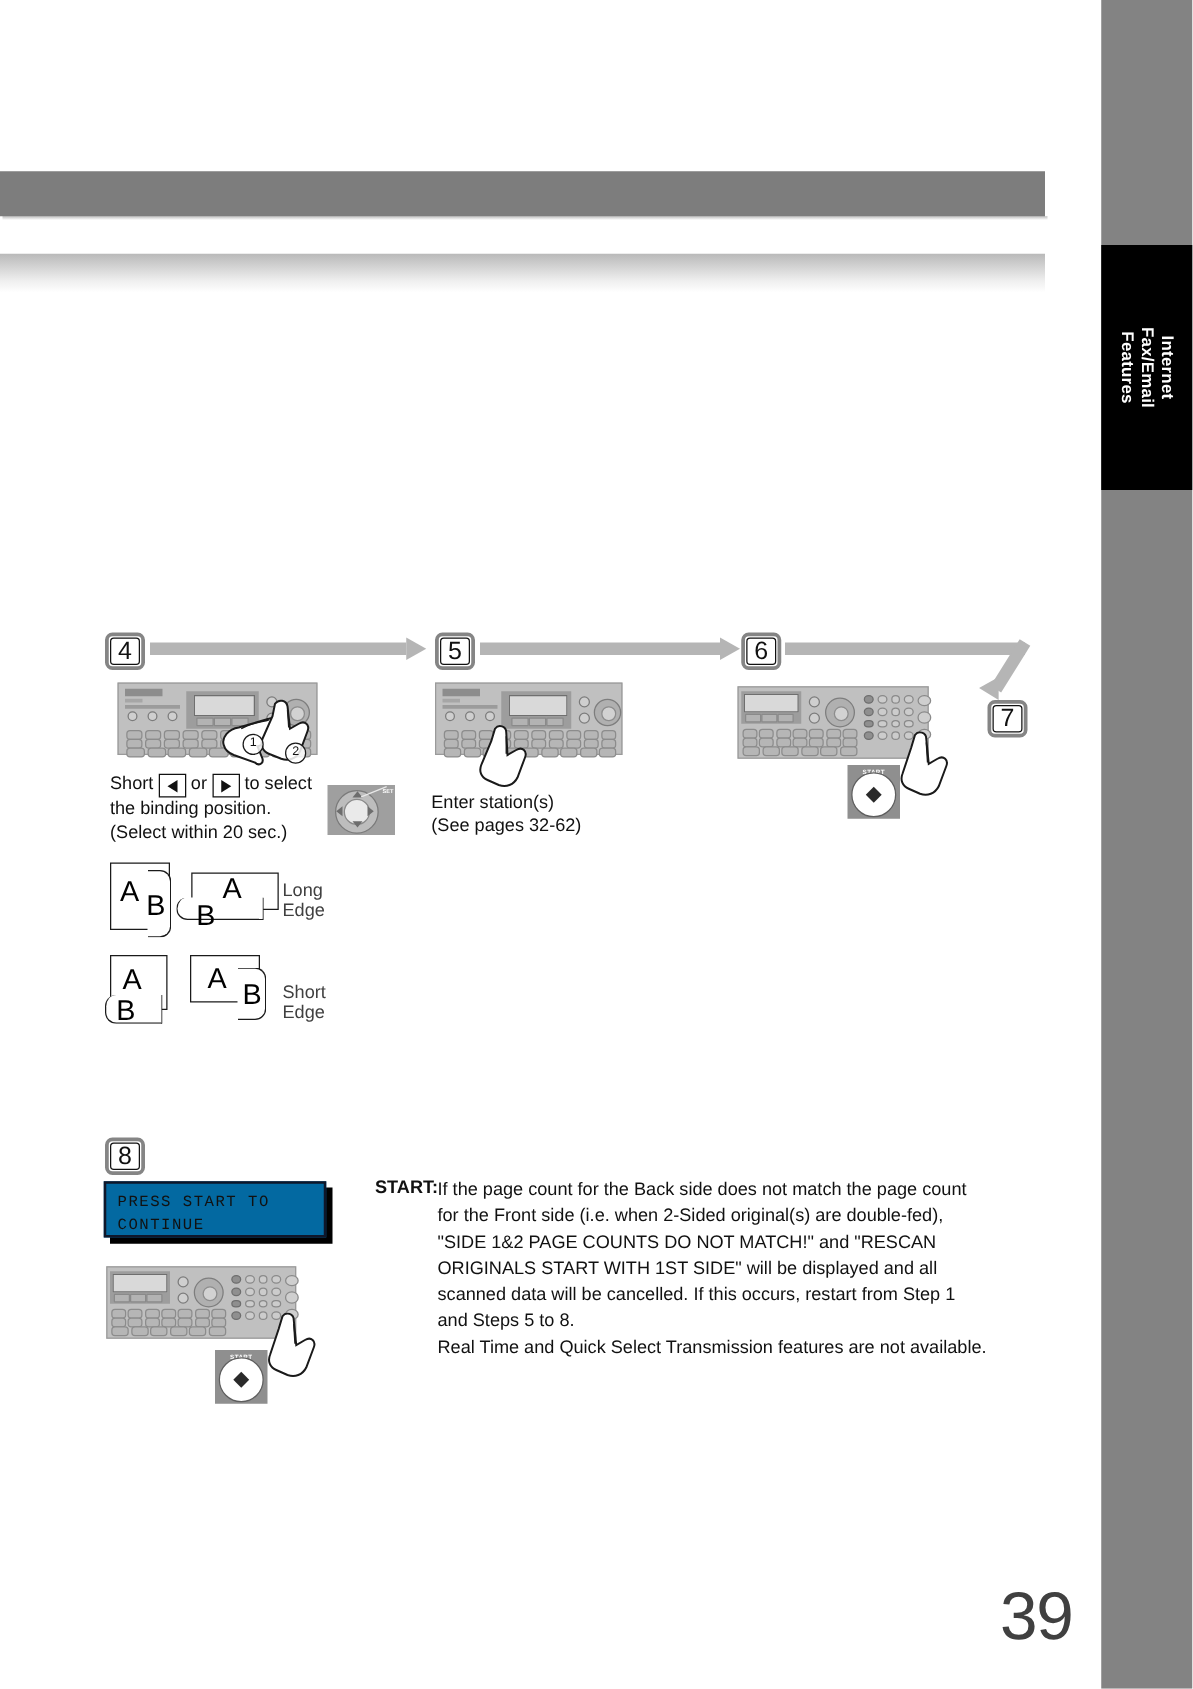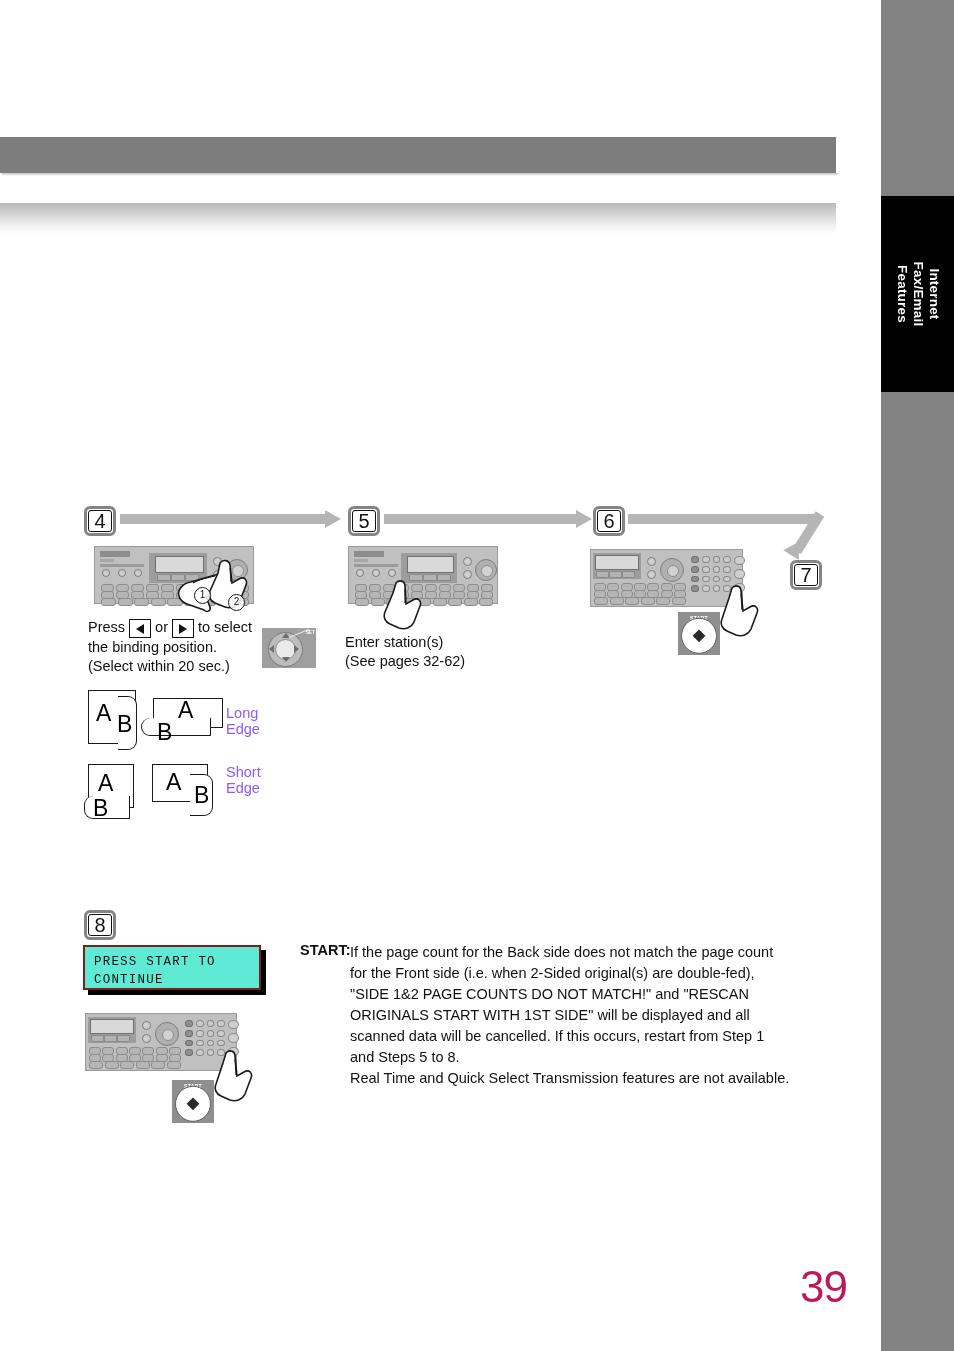--- a/index.html
+++ b/index.html
@@ -56,22 +56,22 @@
   }
   #header-gradient {
     position: absolute;
     left: 0; top: 203px;
     width: 836px; height: 31px;
     background: linear-gradient(to bottom, #b9b9b9 0%, #d4d4d4 35%, #efefef 70%, #ffffff 100%);
   }
   #page-number {
     position: absolute;
     left: 800px; top: 1262px;
-    font-size: 44px;
-    color: #be185d;
+    font-size: 54px;
+    color: #404040;
     letter-spacing: -1px;
   }
 
   
   .step-badge {
     position: absolute;
     width: 32px; height: 30px;
     border: 3px solid #858585;
     border-radius: 6px;
     background: #ffffff;
@@ -373,35 +373,35 @@
   }
   .sheet-letter {
     position: absolute;
     font-size: 23px;
     color: #000000;
     font-family: "Liberation Sans", sans-serif;
   }
   .bind-label {
     position: absolute;
     font-size: 14.5px;
-    color: #8b5cf6;
+    color: #404040;
   }
   .curl {
     position: absolute;
     border: 1.5px solid #1a1a1a;
     background: #ffffff;
   }
 
   
   #lcd-message {
     position: absolute;
     left: 83px; top: 945px;
     width: 178px; height: 45px;
-    background: #5eead4;
-    border: 2px solid #7f1d1d;
+    background: #0369a1;
+    border: 2px solid #0f172a;
     box-sizing: border-box;
     box-shadow: 5px 5px 0 #000000;
   }
   #lcd-message .line {
     font-family: "Liberation Mono", monospace;
     font-size: 12.5px;
     color: #111111;
     letter-spacing: 1.2px;
     padding-left: 9px;
   }
@@ -522,21 +522,21 @@
 <div class="circle-num" style="left: 194px; top: 587px;">1</div>
 <style></style>
 <div class="hand" style="left:206px; top:558px;">
   <svg width="44" height="52" viewBox="0 0 44 52">
     <path d="M14 5 C17 1 23 2 24 7 L26 25 L33 21 C38 18 42 22 40 27 L34 43 C31 49 25 51 19 49 L9 45 C4 43 2 38 4 33 L12 15 Z" fill="#ffffff" stroke="#1a1a1a" stroke-width="1.6"></path>
     <path d="M24 10 L25 24" fill="none" stroke="#1a1a1a" stroke-width="1.1"></path>
   </svg>
 </div>
 
 <div class="inline-caption" style="left:88px; top:617px; width:200px;">
-  <span>Press</span>
+  <span>Short</span>
   <span class="arrow-key">
       <span class="tri-l"></span>
     </span>
   <span>or</span>
   <span class="arrow-key">
       <span class="tri-r"></span>
     </span>
   <span>to select</span>
 </div>
 <div class="caption" style="left:88px; top:638px; width:210px;">the binding position.
@@ -571,21 +571,21 @@
   <div class="sheet" style="left:4px; top:2px; width:44px; height:42px;"></div>
   <div class="curl" style="left:0px; top:34px; width:44px; height:22px; border-radius: 9px 0 0 9px; border-top:none;"></div>
   <div class="sheet-letter" style="left:14px; top:8px;">A</div>
   <div class="sheet-letter" style="left:9px; top:33px;">B</div>
 
   <div class="sheet" style="left:68px; top:2px; width:54px; height:36px;"></div>
   <div class="curl" style="left:106px; top:12px; width:22px; height:40px; border-radius: 0 9px 9px 0; border-left:none;"></div>
   <div class="sheet-letter" style="left:82px; top:7px;">A</div>
   <div class="sheet-letter" style="left:110px; top:20px;">B</div>
 
-  <div class="bind-label" style="left:142px; top:2px;">Short Edge</div>
+  <div class="bind-label" style="left:142px; top:24px;">Short Edge</div>
 </div>
 
 <div class="step-badge" style="left:348px; top:506px;">
   <i></i>
   <span>5</span>
 </div>
 
 <div class="panel" style="left:348px; top:546px; width:150px; height:58px;">
   <div class="brand"></div>
   <div class="sublabel"></div>

